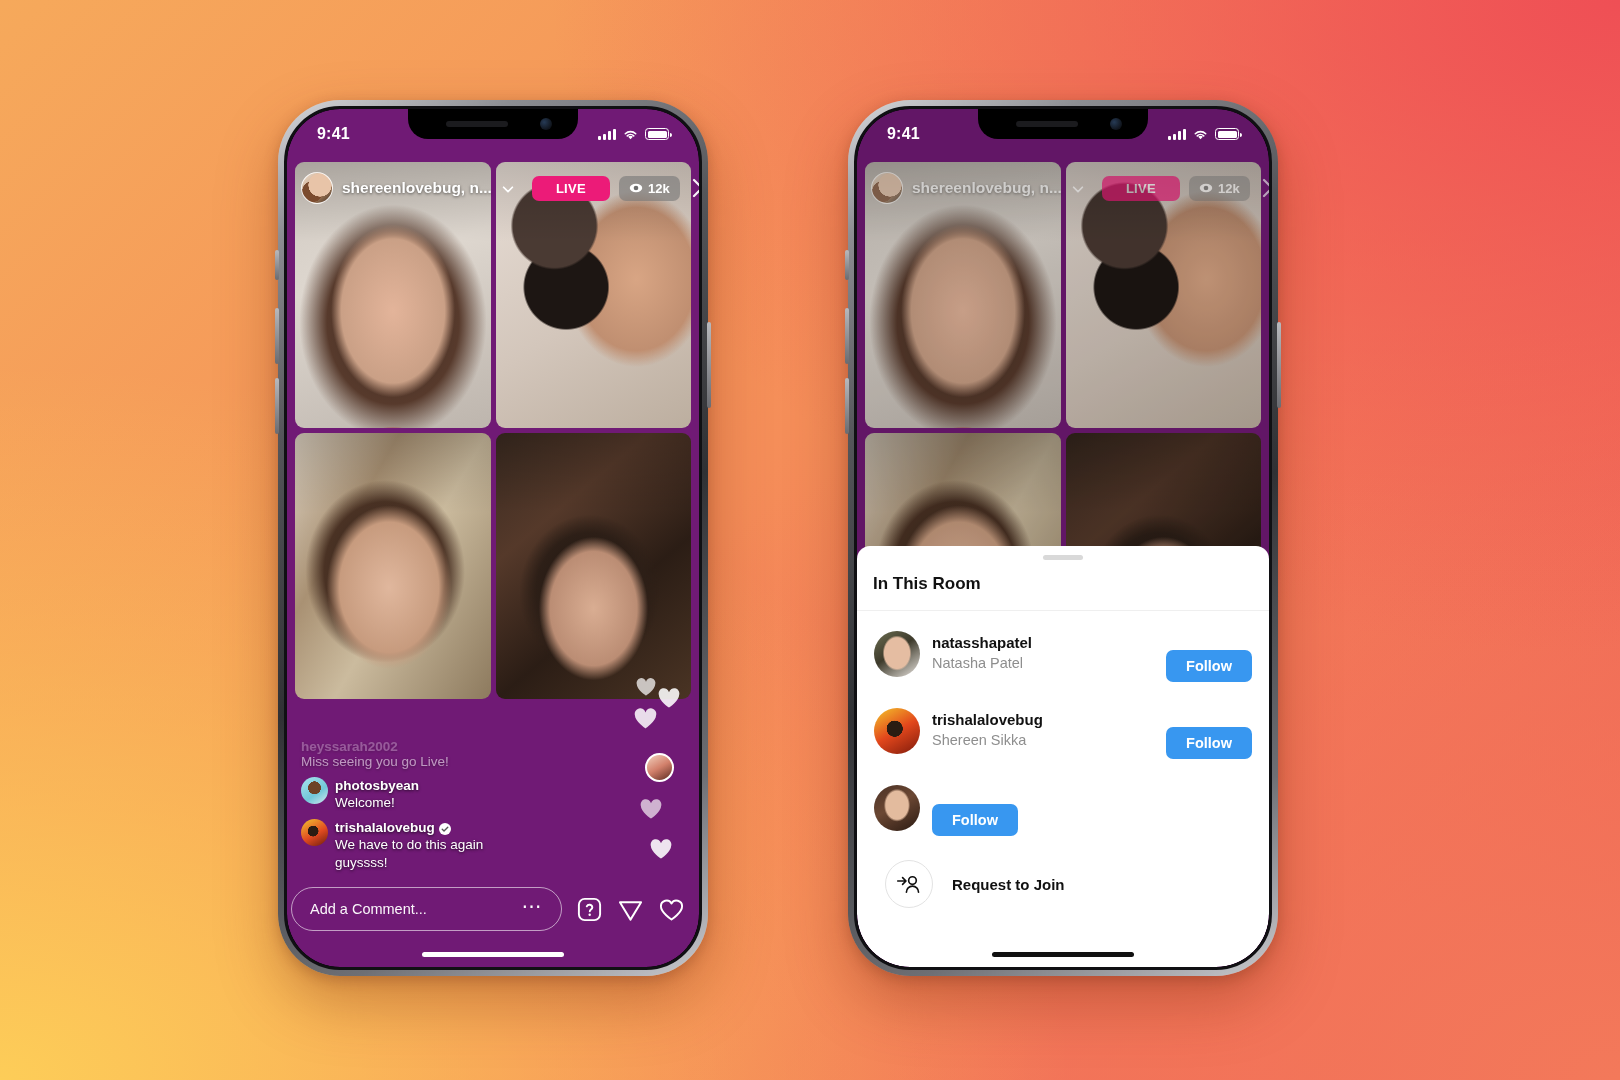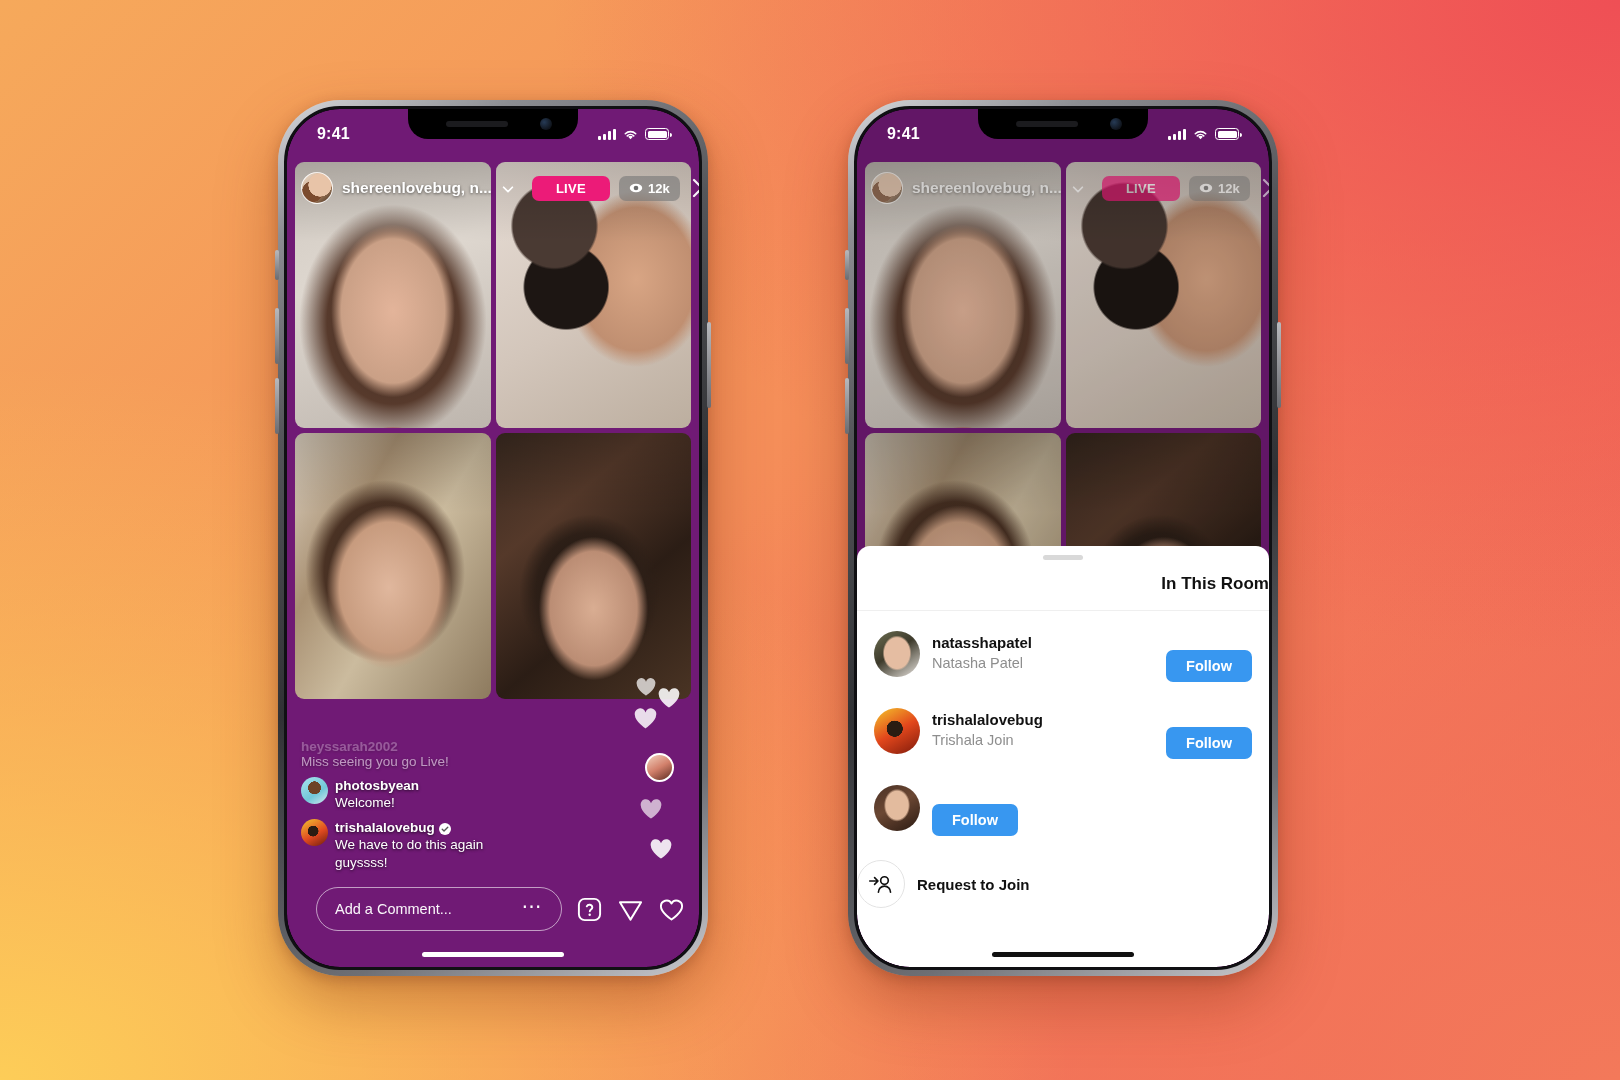--- a/index.html
+++ b/index.html
@@ -150,21 +150,21 @@
   .ghost-body{opacity:.55;}
 
   
   .hearts{position:absolute;right:16px;bottom:104px;width:46px;height:200px;z-index:21;}
   .hrt{position:absolute;opacity:.92;}
   .mini-av{position:absolute;width:25px;height:25px;border-radius:50%;border:2px solid #fff;
      background:linear-gradient(150deg,#f3d2bf,#d2806b 50%,#5c2a20);}
 
   
   .bottombar{
-    position:absolute;left:29px;right:14px;bottom:36px;height:44px;z-index:25;
+    position:absolute;left:4px;right:14px;bottom:36px;height:44px;z-index:25;
     display:flex;align-items:center;gap:14px;
   }
   .comment-input{
     flex:1;height:44px;border:1.5px solid rgba(255,255,255,.58);border-radius:24px;
     display:flex;align-items:center;justify-content:space-between;padding:0 18px;
     box-sizing:border-box;
   }
   .comment-input .ph{color:#fff;font-size:14.5px;opacity:.97;}
   .dots{color:#fff;font-size:20px;letter-spacing:1.5px;line-height:10px;margin-top:-6px;}
   .bb-icon{width:27px;height:27px;flex:none;}
@@ -176,22 +176,22 @@
   .home-ind.dark{background:#111;}
 
   
   .sheet{
     position:absolute;left:0;right:0;bottom:0;top:437px;z-index:45;
     background:#fff;border-radius:13px 13px 53px 53px;
     display:flex;flex-direction:column;
   }
   .sheet-handle{width:40px;height:5px;border-radius:3px;background:#d9d9d9;margin:9px auto 0;}
   .sheet-title{
-    text-align:right;font-size:17px;font-weight:bold;color:#111;
-    padding:14px 0 16px;border-bottom:1px solid #efefef;
+    text-align:left;font-size:17px;font-weight:bold;color:#111;
+    padding:14px 16px 16px;border-bottom:1px solid #efefef;
   }
   .room-list{padding:4px 0 0;}
   .room-row{display:flex;align-items:center;padding:10px 17px;gap:12px;}
   .r-av{width:46px;height:46px;border-radius:50%;flex:none;}
   .r-av.u0{background:radial-gradient(circle at 60% 40%,#e8c4a8 0 45%,rgba(232,196,168,0) 46%),radial-gradient(circle at 35% 62%,#7b4b2e 0 38%,rgba(123,75,46,0) 39%),linear-gradient(140deg,#f2e7dc,#b88b64 60%,#3c2a20);}
   .r-av.u1{background:radial-gradient(ellipse 18px 22px at 50% 48%,#e5bda2 0 70%,rgba(229,189,162,0) 80%),linear-gradient(145deg,#6d6e52,#3d3a2b 45%,#ece7e2);}
   .r-av.u2{background:radial-gradient(circle at 45% 45%,#2a1c12 0 22%,rgba(42,28,18,0) 23%),linear-gradient(150deg,#f5c62c,#e2471c 50%,#7e1a0b);}
   .r-av.u3{background:radial-gradient(ellipse 16px 20px at 50% 44%,#e3bb9e 0 70%,rgba(227,187,158,0) 82%),linear-gradient(150deg,#4b3226,#6b4733 45%,#2a1a12);}
   .r-meta{flex:1;min-width:0;}
   .r-user{font-size:15px;font-weight:bold;color:#111;line-height:1.25;}
@@ -200,21 +200,21 @@
     background:#3897f0;color:#fff;font-size:14.5px;font-weight:bold;
     border:none;border-radius:7px;padding:8px 20px;cursor:pointer;
     font-family:"Liberation Sans", sans-serif;
     margin-top:25px;
   }
   .btn-following{
     background:#fff;color:#111;font-size:14.5px;font-weight:bold;
     border:1px solid #dbdbdb;border-radius:7px;padding:8px 15px;cursor:pointer;
     font-family:"Liberation Sans", sans-serif;
   }
-  .join-row{display:flex;align-items:center;gap:12px;padding:14px 0 0;text-align:right;}
+  .join-row{display:flex;align-items:center;gap:19px;padding:14px 28px 0;text-align:right;}
   .join-icon{
     width:46px;height:46px;border-radius:50%;border:1px solid #e3e3e3;
     display:flex;align-items:center;justify-content:center;flex:none;
   }
   .join-label{font-size:15px;font-weight:bold;color:#111;}
 
   
   .sheet-dim{position:absolute;inset:0;background:rgba(0,0,0,.12);z-index:26;}
 </style>
 </head>
@@ -458,21 +458,21 @@
               <div class="r-user">natasshapatel</div>
               <div class="r-sub">Natasha Patel</div>
             </div>
             <button class="btn-follow">Follow</button>
           </div>
 
           <div class="room-row">
             <div class="r-av u2"></div>
             <div class="r-meta">
               <div class="r-user">trishalalovebug</div>
-              <div class="r-sub">Trishala Join</div>
+              <div class="r-sub">Shereen Sikka</div>
             </div>
             <button class="btn-follow">Follow</button>
           </div>
 
           <div class="room-row">
             <div class="r-av u3"></div>
             <button class="btn-follow">Follow</button>
           </div>
 
           <div class="join-row">

